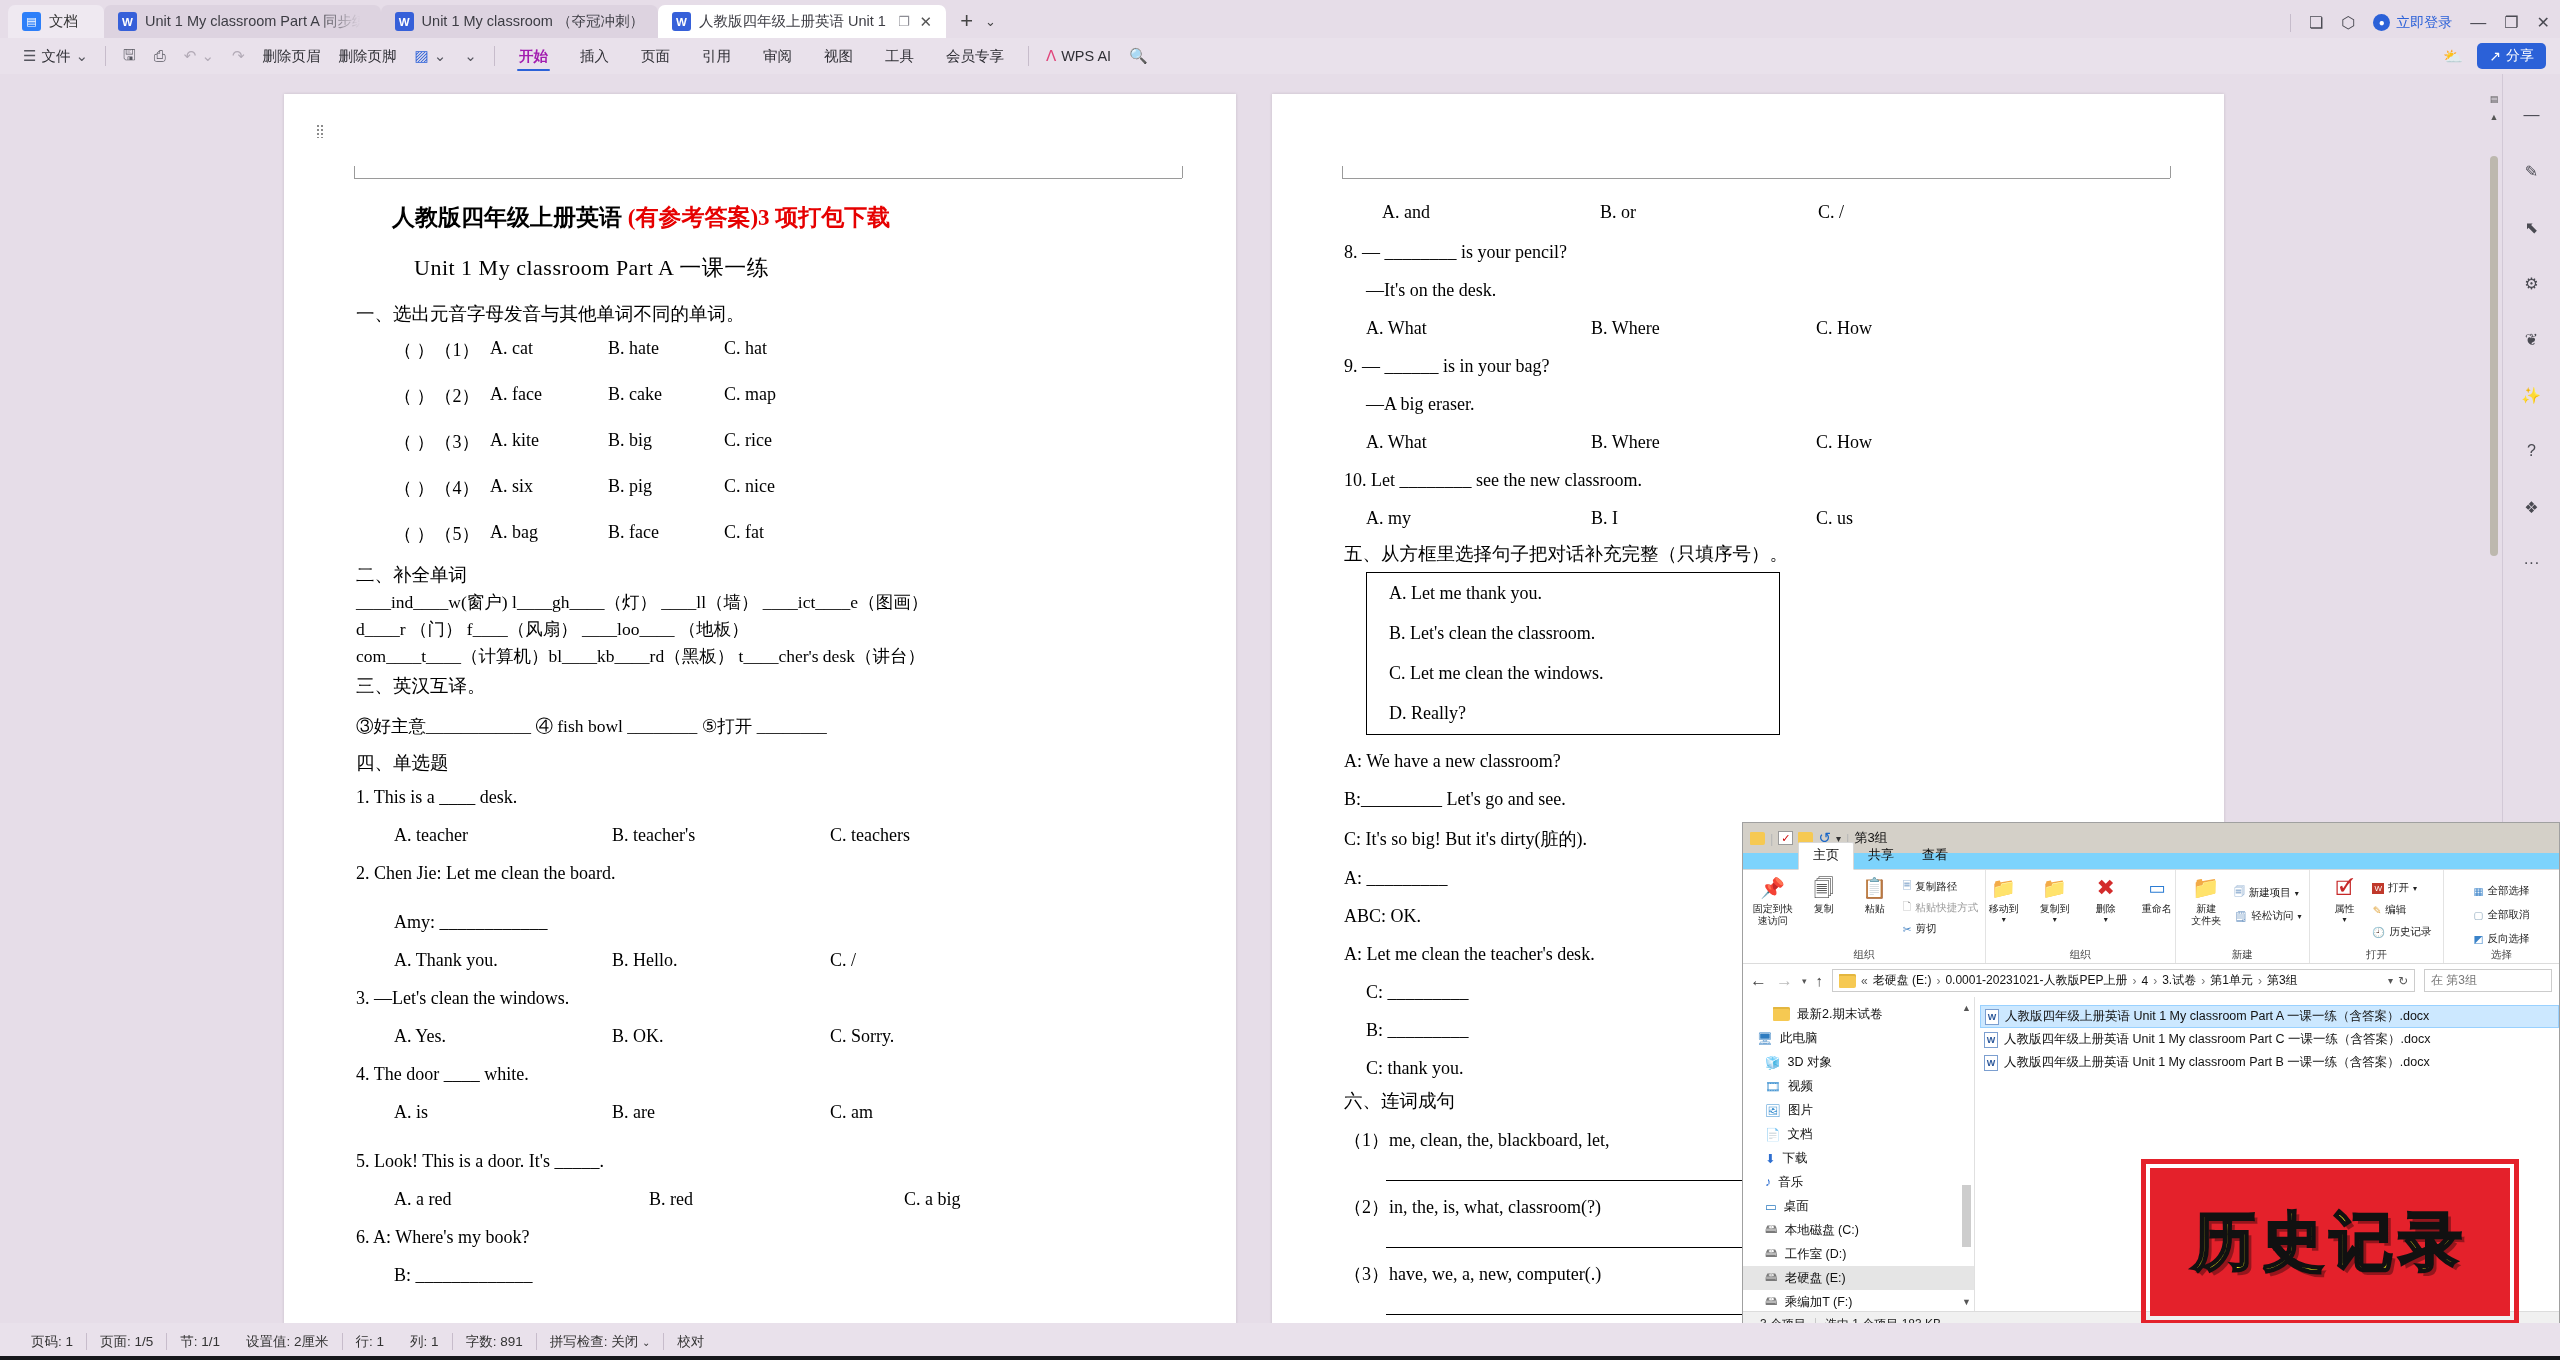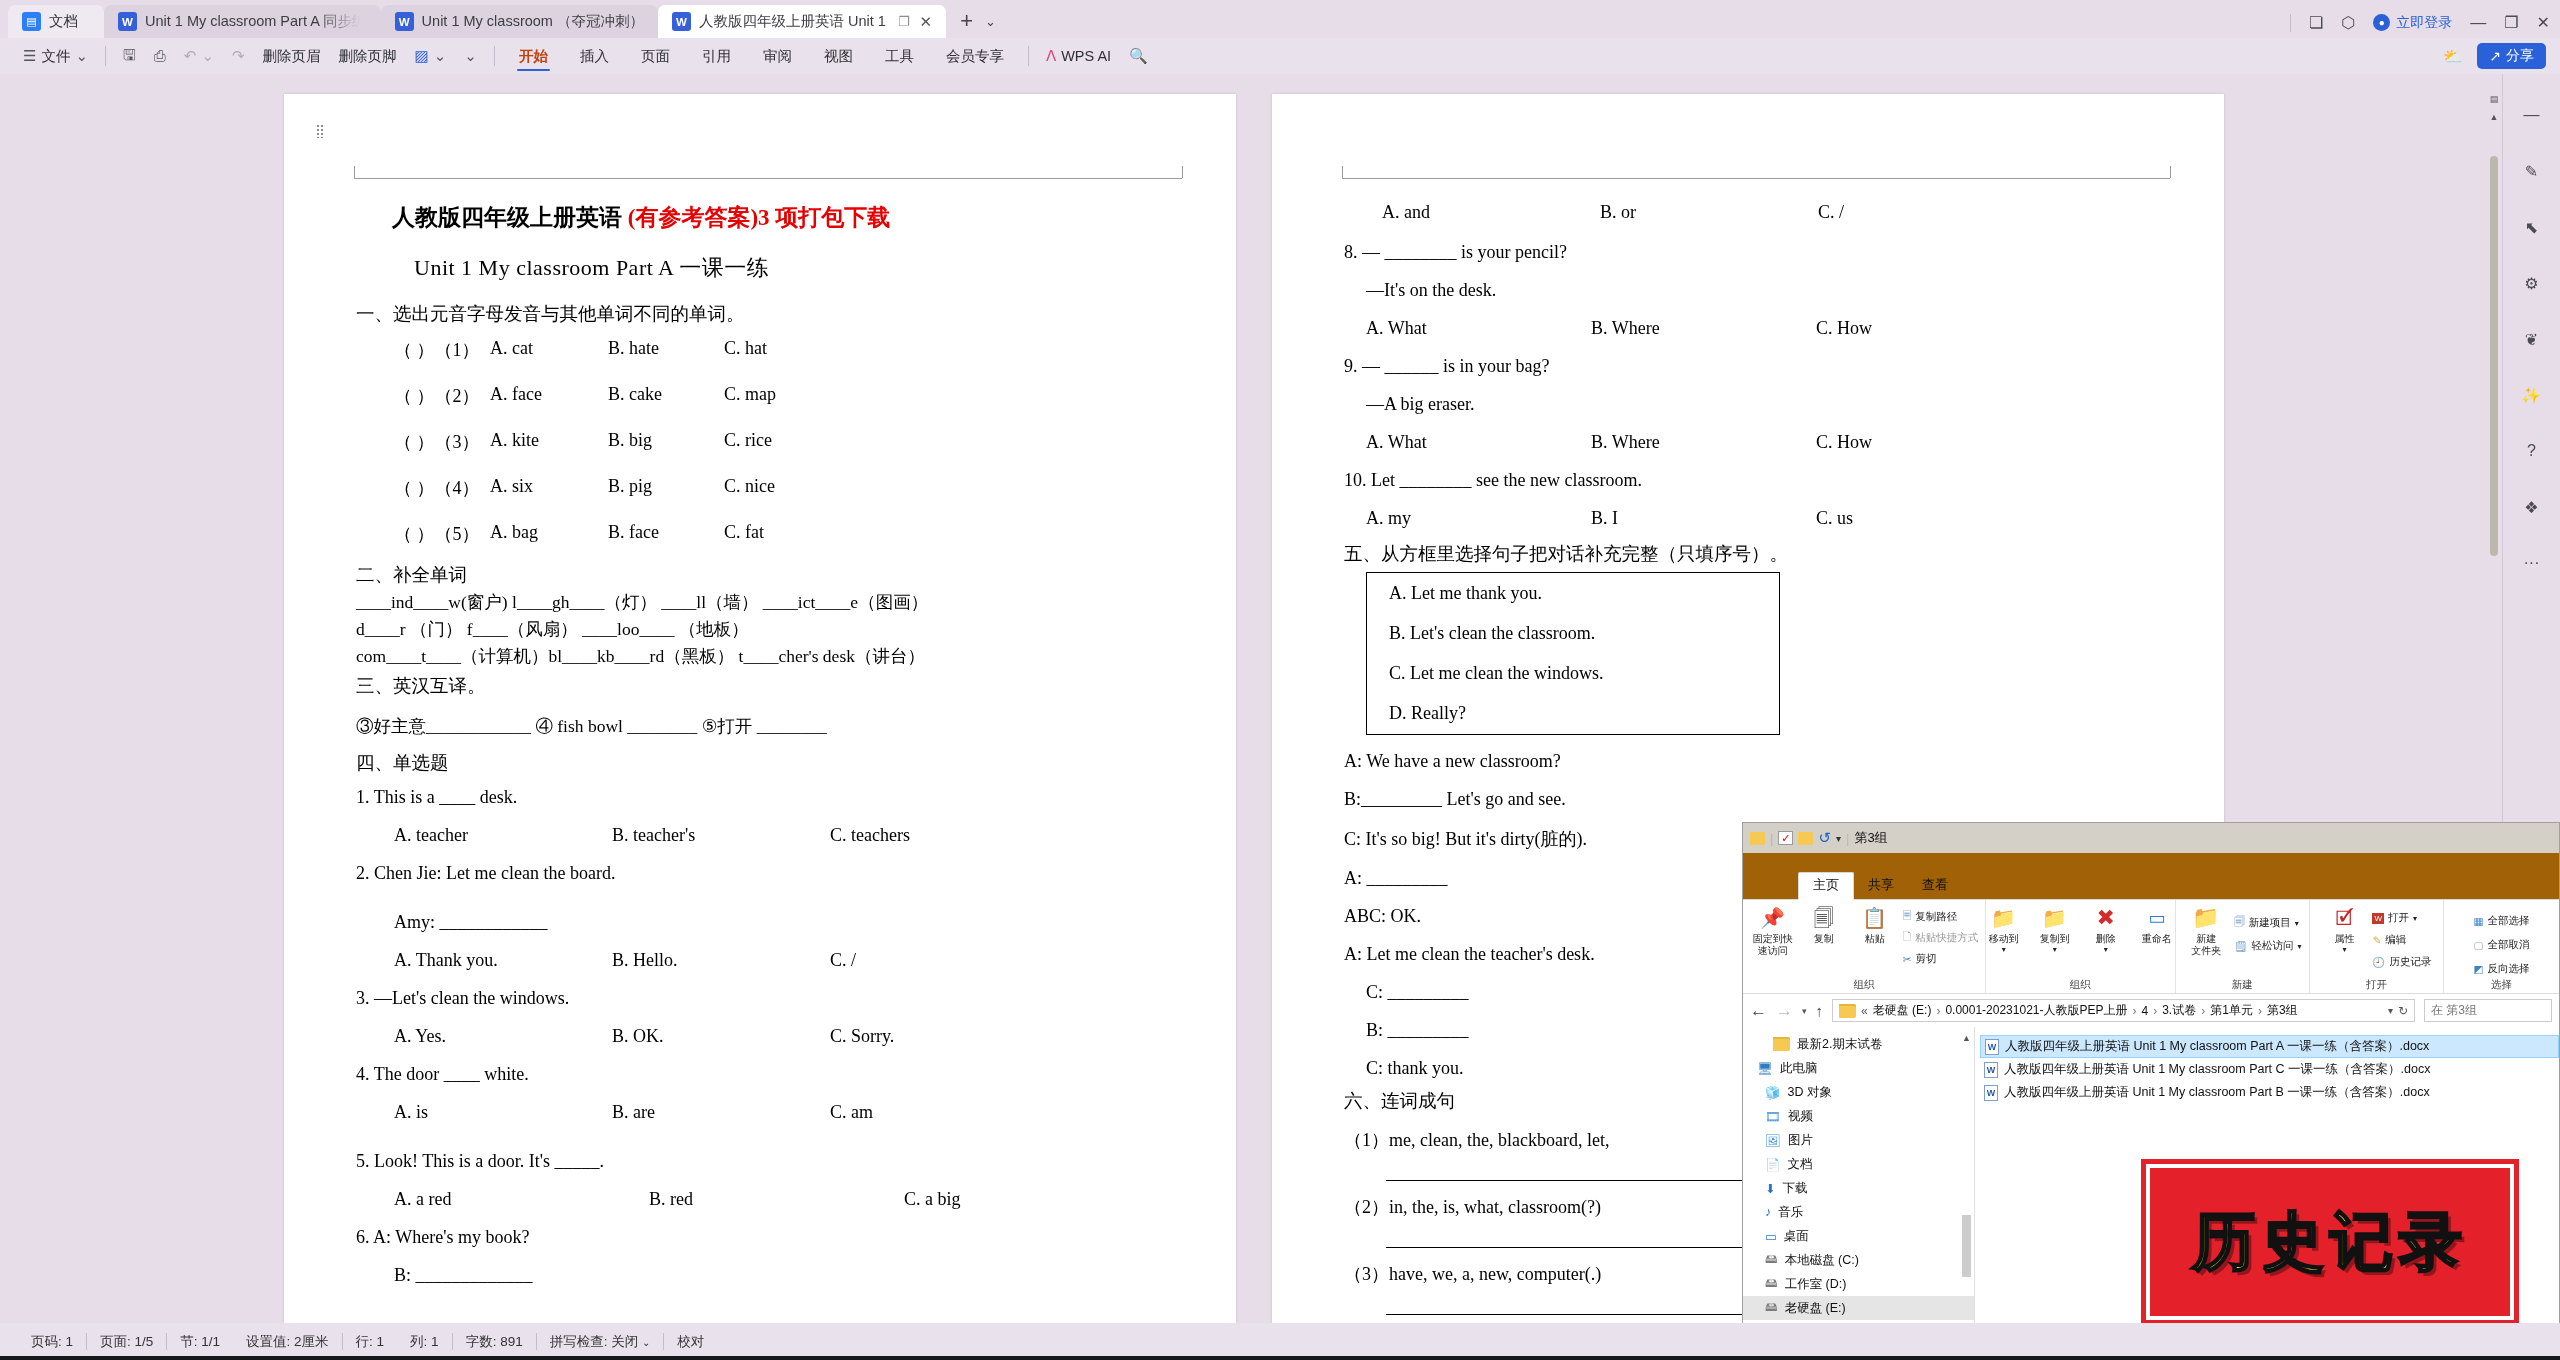--- a/index.html
+++ b/index.html
@@ -52,21 +52,21 @@
 
   
   .ribbon {
     position: absolute; left:0; top:38px; width: 2560px; height: 36px;
     background: #e9e1eb; display:flex; align-items:center; gap:0px; padding-left: 14px;
     font-size: 14.5px; color: #2f2f35;
   }
   .ribbon .item { display:flex; align-items:center; gap:5px; padding: 0 9px; height: 28px; }
   .ribbon .vsep { width:1px; height:20px; background:#c7bccb; margin:0 8px; }
   .ribbon .menu-tab { padding: 0 16px; height:34px; display:flex; align-items:center; position:relative; }
-  .ribbon .menu-tab.active { color:#c2410c; font-weight:bold; }
+  .ribbon .menu-tab.active { color:#a21caf; font-weight:bold; }
   .ribbon .menu-tab.active::after {
     content:""; position:absolute; left:14px; right:14px; bottom:2px; height:2.5px; background:#2b61d8; border-radius:2px;
   }
   .ribbon-right { position:absolute; right:8px; top:0; height:36px; display:flex; align-items:center; gap:14px; padding-right:6px;}
   .cloudb { font-size:16px; color:#4a4a52; }
   .sharebtn {
     background:#2b61d8; color:#fff; font-size:14px; border-radius:5px;
     padding:4px 12px; display:flex; align-items:center; gap:5px;
   }
   .icon-gl { font-size:15px; color:#55555e; display:inline-block; }
@@ -127,21 +127,21 @@
     background:#f0f0f0; border:1px solid #a0a0a0; font-family:"Liberation Sans","DejaVu Sans",sans-serif;
     overflow:hidden;
   }
   .ex-title {
     height:30px; background:#d4d0c8; display:flex; align-items:center; gap:5px; padding-left:7px;
     font-size:13px; color:#111;
   }
   .qfolder { width:15px; height:13px; background:#f6c952; border-radius:1px 2px 2px 1px; }
   .qcheck { width:15px; height:14px; border:1px solid #9a9a9a; background:#fff; color:#c00; font-size:11px; display:flex; align-items:center; justify-content:center;}
   .qundo { color:#1967c8; font-size:15px; }
-  .ex-tabs { height:47px; background:#a16207; display:flex; align-items:flex-end; border-bottom:1px solid #d8d8d8; }
+  .ex-tabs { height:17px; background:#7dd3fc; display:flex; align-items:flex-end; border-bottom:1px solid #d8d8d8; }
   .ex-tab { font-size:13px; padding:3px 14px 5px; color:#111; }
   .ex-tab.active { background:#fff; border:1px solid #d8d8d8; border-bottom:1px solid #fff; border-radius:2px 2px 0 0; margin-bottom:-1px; }
   .ex-ribbon { height:94px; background:#fff; display:flex; border-bottom:1px solid #dcdcdc; position:relative; }
   .ex-group { display:flex; flex-direction:column; align-items:center; border-right:1px solid #e3e3e3; padding:3px 6px 0; position:relative;}
   .ex-group .gl { position:absolute; bottom:1px; left:0; right:0; text-align:center; font-size:10.5px; color:#444; }
   .ex-grow { display:flex; align-items:flex-start; gap:5px; }
   .ex-cmd { display:flex; flex-direction:column; align-items:center; width:46px; font-size:10px; color:#222; line-height:1.15; text-align:center; }
   .ex-cmd .gi { height:30px; display:flex; align-items:center; justify-content:center; }
   .ex-small { display:flex; align-items:center; gap:4px; font-size:10.5px; color:#222; height:20px; }
   .folder-ic { width:17px; height:14px; background:#f6c952; border-radius:1px 2px 2px 1px; box-shadow: inset 0 2px 0 #e3b63f;}

